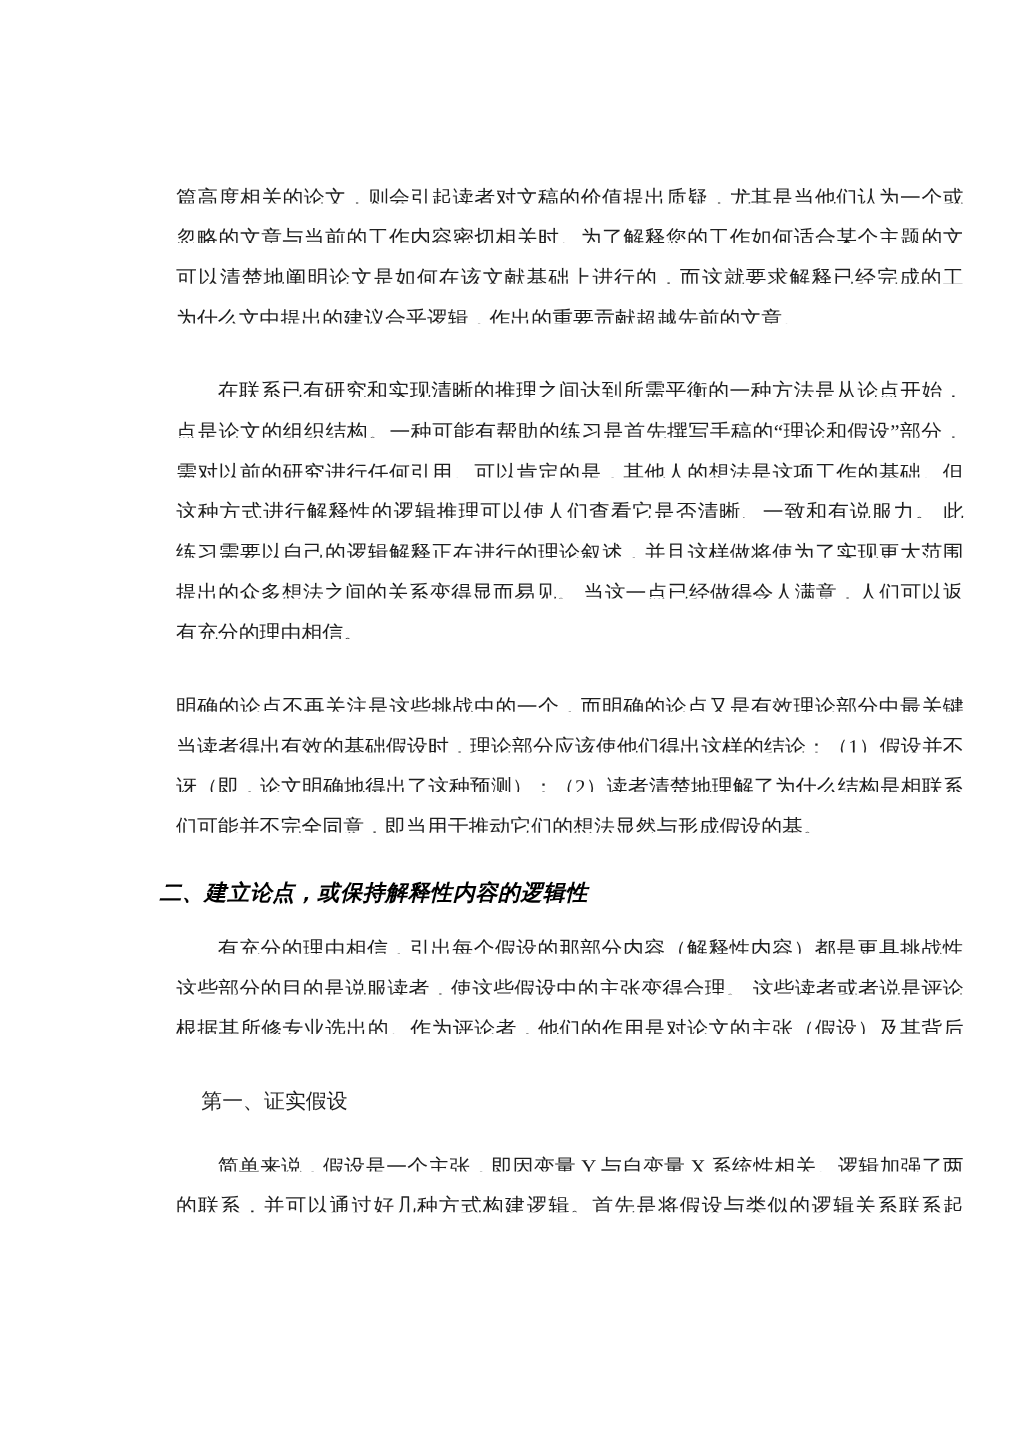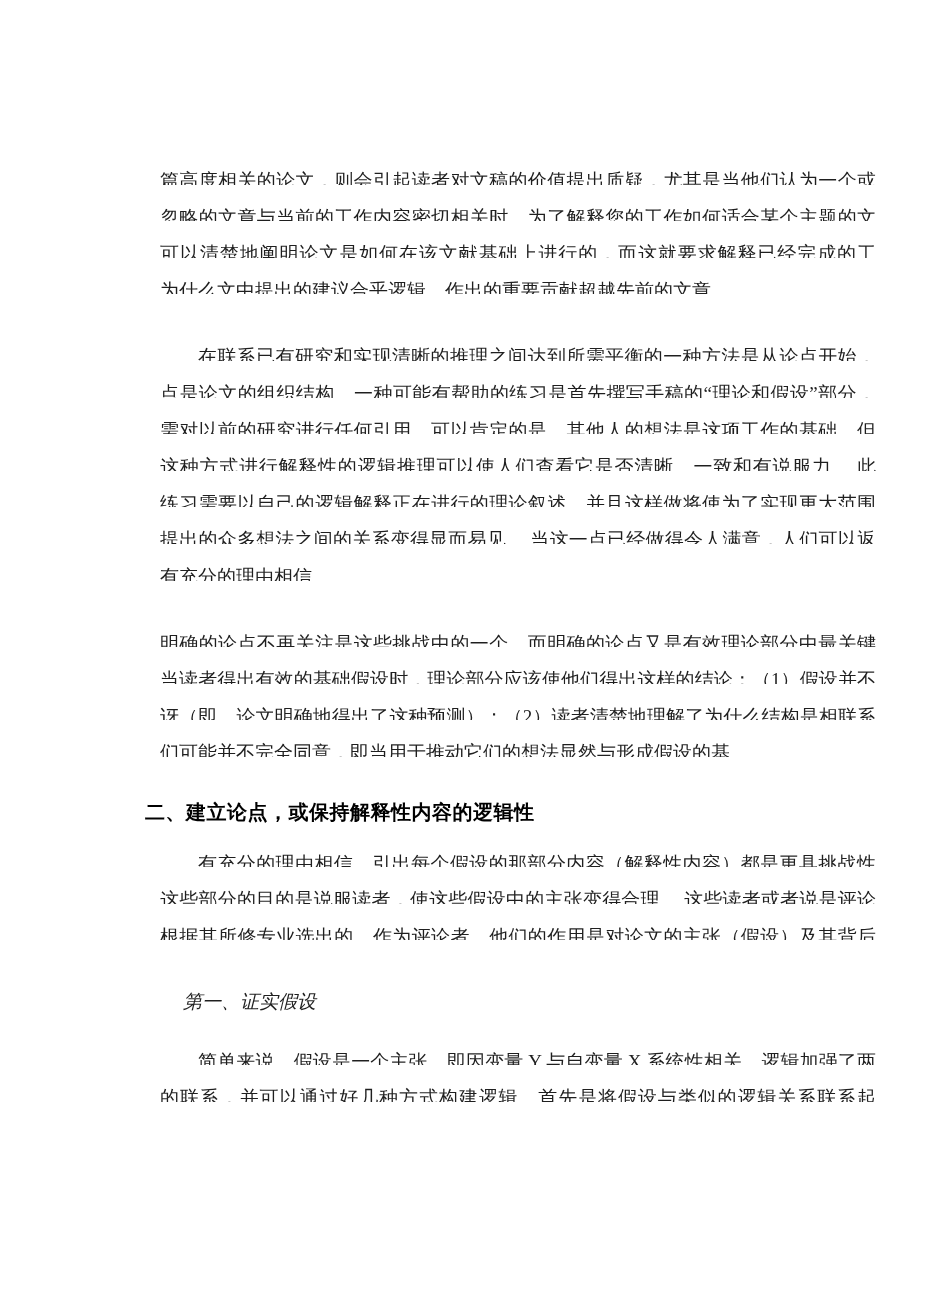--- a/index.html
+++ b/index.html
@@ -32,29 +32,29 @@
   .line.indent { text-indent: 2em; }
   .heading {
     margin-top: 7px;
     height: 36.6px;
     line-height: 36.6px;
     font-size: 20px;
     font-weight: bold;
     font-family: "Liberation Sans", "DejaVu Sans", sans-serif;
     color: var(--heading-color, #000000);
     letter-spacing: 0.5px;
+    font-style: italic;
   }
   .subheading {
     margin-top: 14px;
     margin-bottom: 8px;
     height: 36.6px;
     line-height: 36.6px;
     font-size: 19px;
     text-indent: 2em;
-    font-style: italic;
   }
 </style>
 </head>
 <body>
 
 <div class="page">
   <div class="content">
       <div class="paragraph">
         <div class="line">篇高度相关的论文，则会引起读者对文稿的价值提出质疑，尤其是当他们认为一个或多个被</div>
         <div class="line">忽略的文章与当前的工作内容密切相关时。为了解释您的工作如何适合某个主题的文章，您</div>

